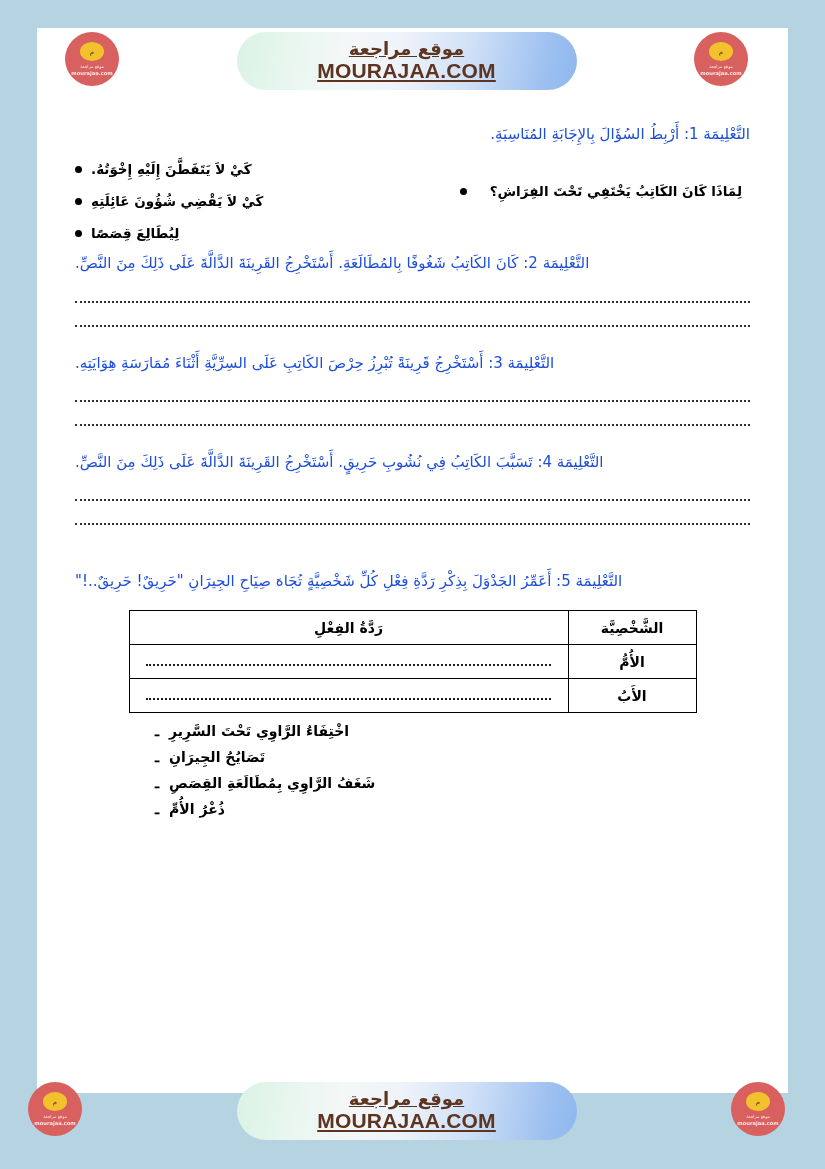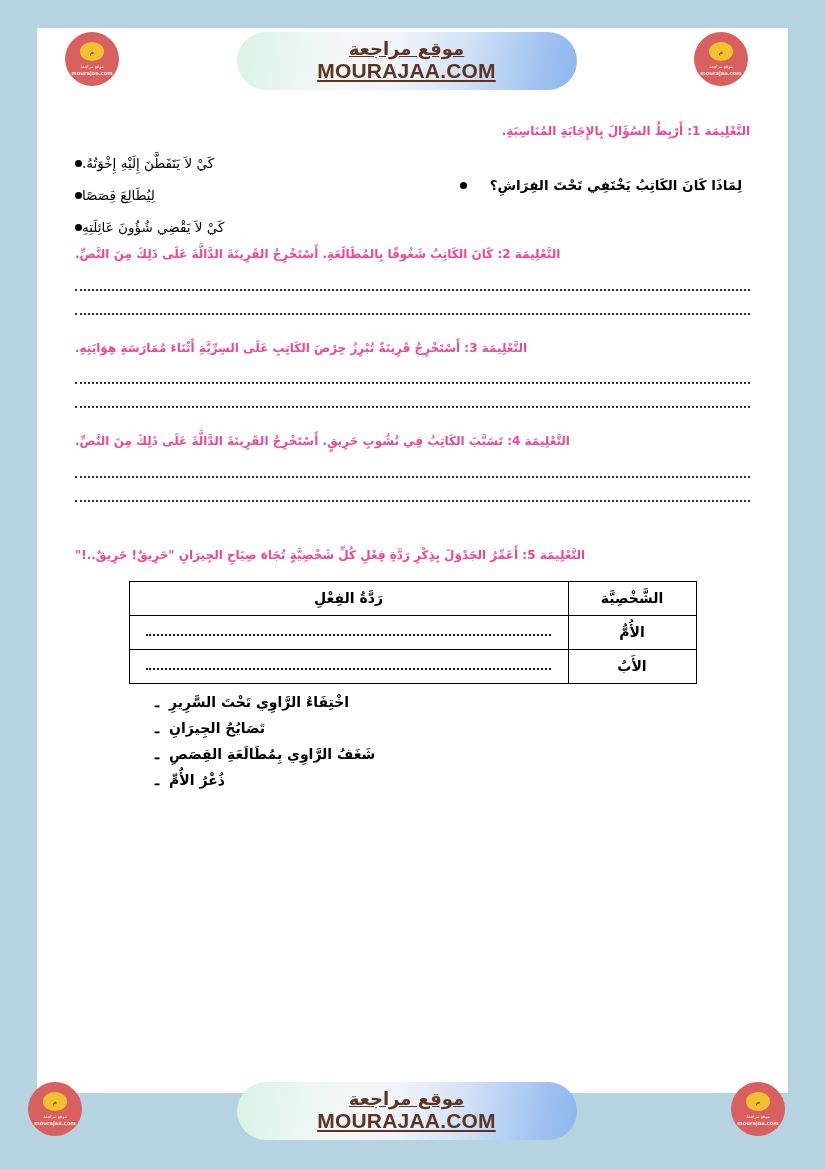--- a/index.html
+++ b/index.html
@@ -115,26 +115,26 @@
     left: 38px;
     right: 38px;
     top: 92px;
     direction: rtl;
     text-align: right;
     color: #000;
   }
 
   .instr {
     font-family: "DejaVu Sans", "Liberation Sans", sans-serif;
-    font-size: 12px;
-    font-weight: bold;
+    font-size: 15px;
+    font-weight: normal;
     line-height: 1.95;
     text-align: justify;
     text-align-last: left;
-    color: #ec4899;
+    color: #1d4ed8;
   }
 
   .instr-1 { text-align: right; text-align-last: right; margin-bottom: 4px; }
 
   
   .match-wrap {
     position: relative;
     height: 96px;
     margin-top: 2px;
   }
@@ -151,23 +151,24 @@
   }
   .match-col-left {
     position: absolute;
     left: 0;
     top: 0;
     width: 420px;
   }
   .match-item {
     display: flex;
     align-items: center;
+    gap: 9px;
     justify-content: flex-end;
     font-size: 13.5px;
-    font-weight: normal;
+    font-weight: bold;
     height: 32px;
     white-space: nowrap;
   }
   .match-item .txt { direction: rtl; }
   .dot {
     width: 7px; height: 7px;
     border-radius: 50%;
     background: #000;
     flex: 0 0 auto;
   }
@@ -274,25 +275,25 @@
       <div class="match-col-right">
         <span class="txt">لِمَاذَا كَانَ الكَاتِبُ يَخْتَفِي تَحْتَ الفِرَاشِ؟</span>
         <span class="dot"></span>
       </div>
       <div class="match-col-left">
         <div class="match-item">
           <span class="txt">كَيْ لاَ يَتَفَطَّنَ إِلَيْهِ إِخْوَتُهُ.</span>
           <span class="dot"></span>
         </div>
         <div class="match-item">
-          <span class="txt">لِيُطَالِعَ قِصَصًا</span>
+          <span class="txt">كَيْ لاَ يَقْضِي شُؤُونَ عَائِلَتِهِ</span>
           <span class="dot"></span>
         </div>
         <div class="match-item">
-          <span class="txt">كَيْ لاَ يَقْضِي شُؤُونَ عَائِلَتِهِ</span>
+          <span class="txt">لِيُطَالِعَ قِصَصًا</span>
           <span class="dot"></span>
         </div>
       </div>
     </div>
 
     <div class="instr">التَّعْلِيمَة 2: كَانَ الكَاتِبُ شَغُوفًا بِالمُطَالَعَةِ. أَسْتَخْرِجُ القَرِينَةَ الدَّالَّةَ عَلَى ذَلِكَ مِنَ النَّصِّ.</div>
     <div class="answer-lines">
       <div class="dotline"></div>
       <div class="dotline"></div>
     </div>

